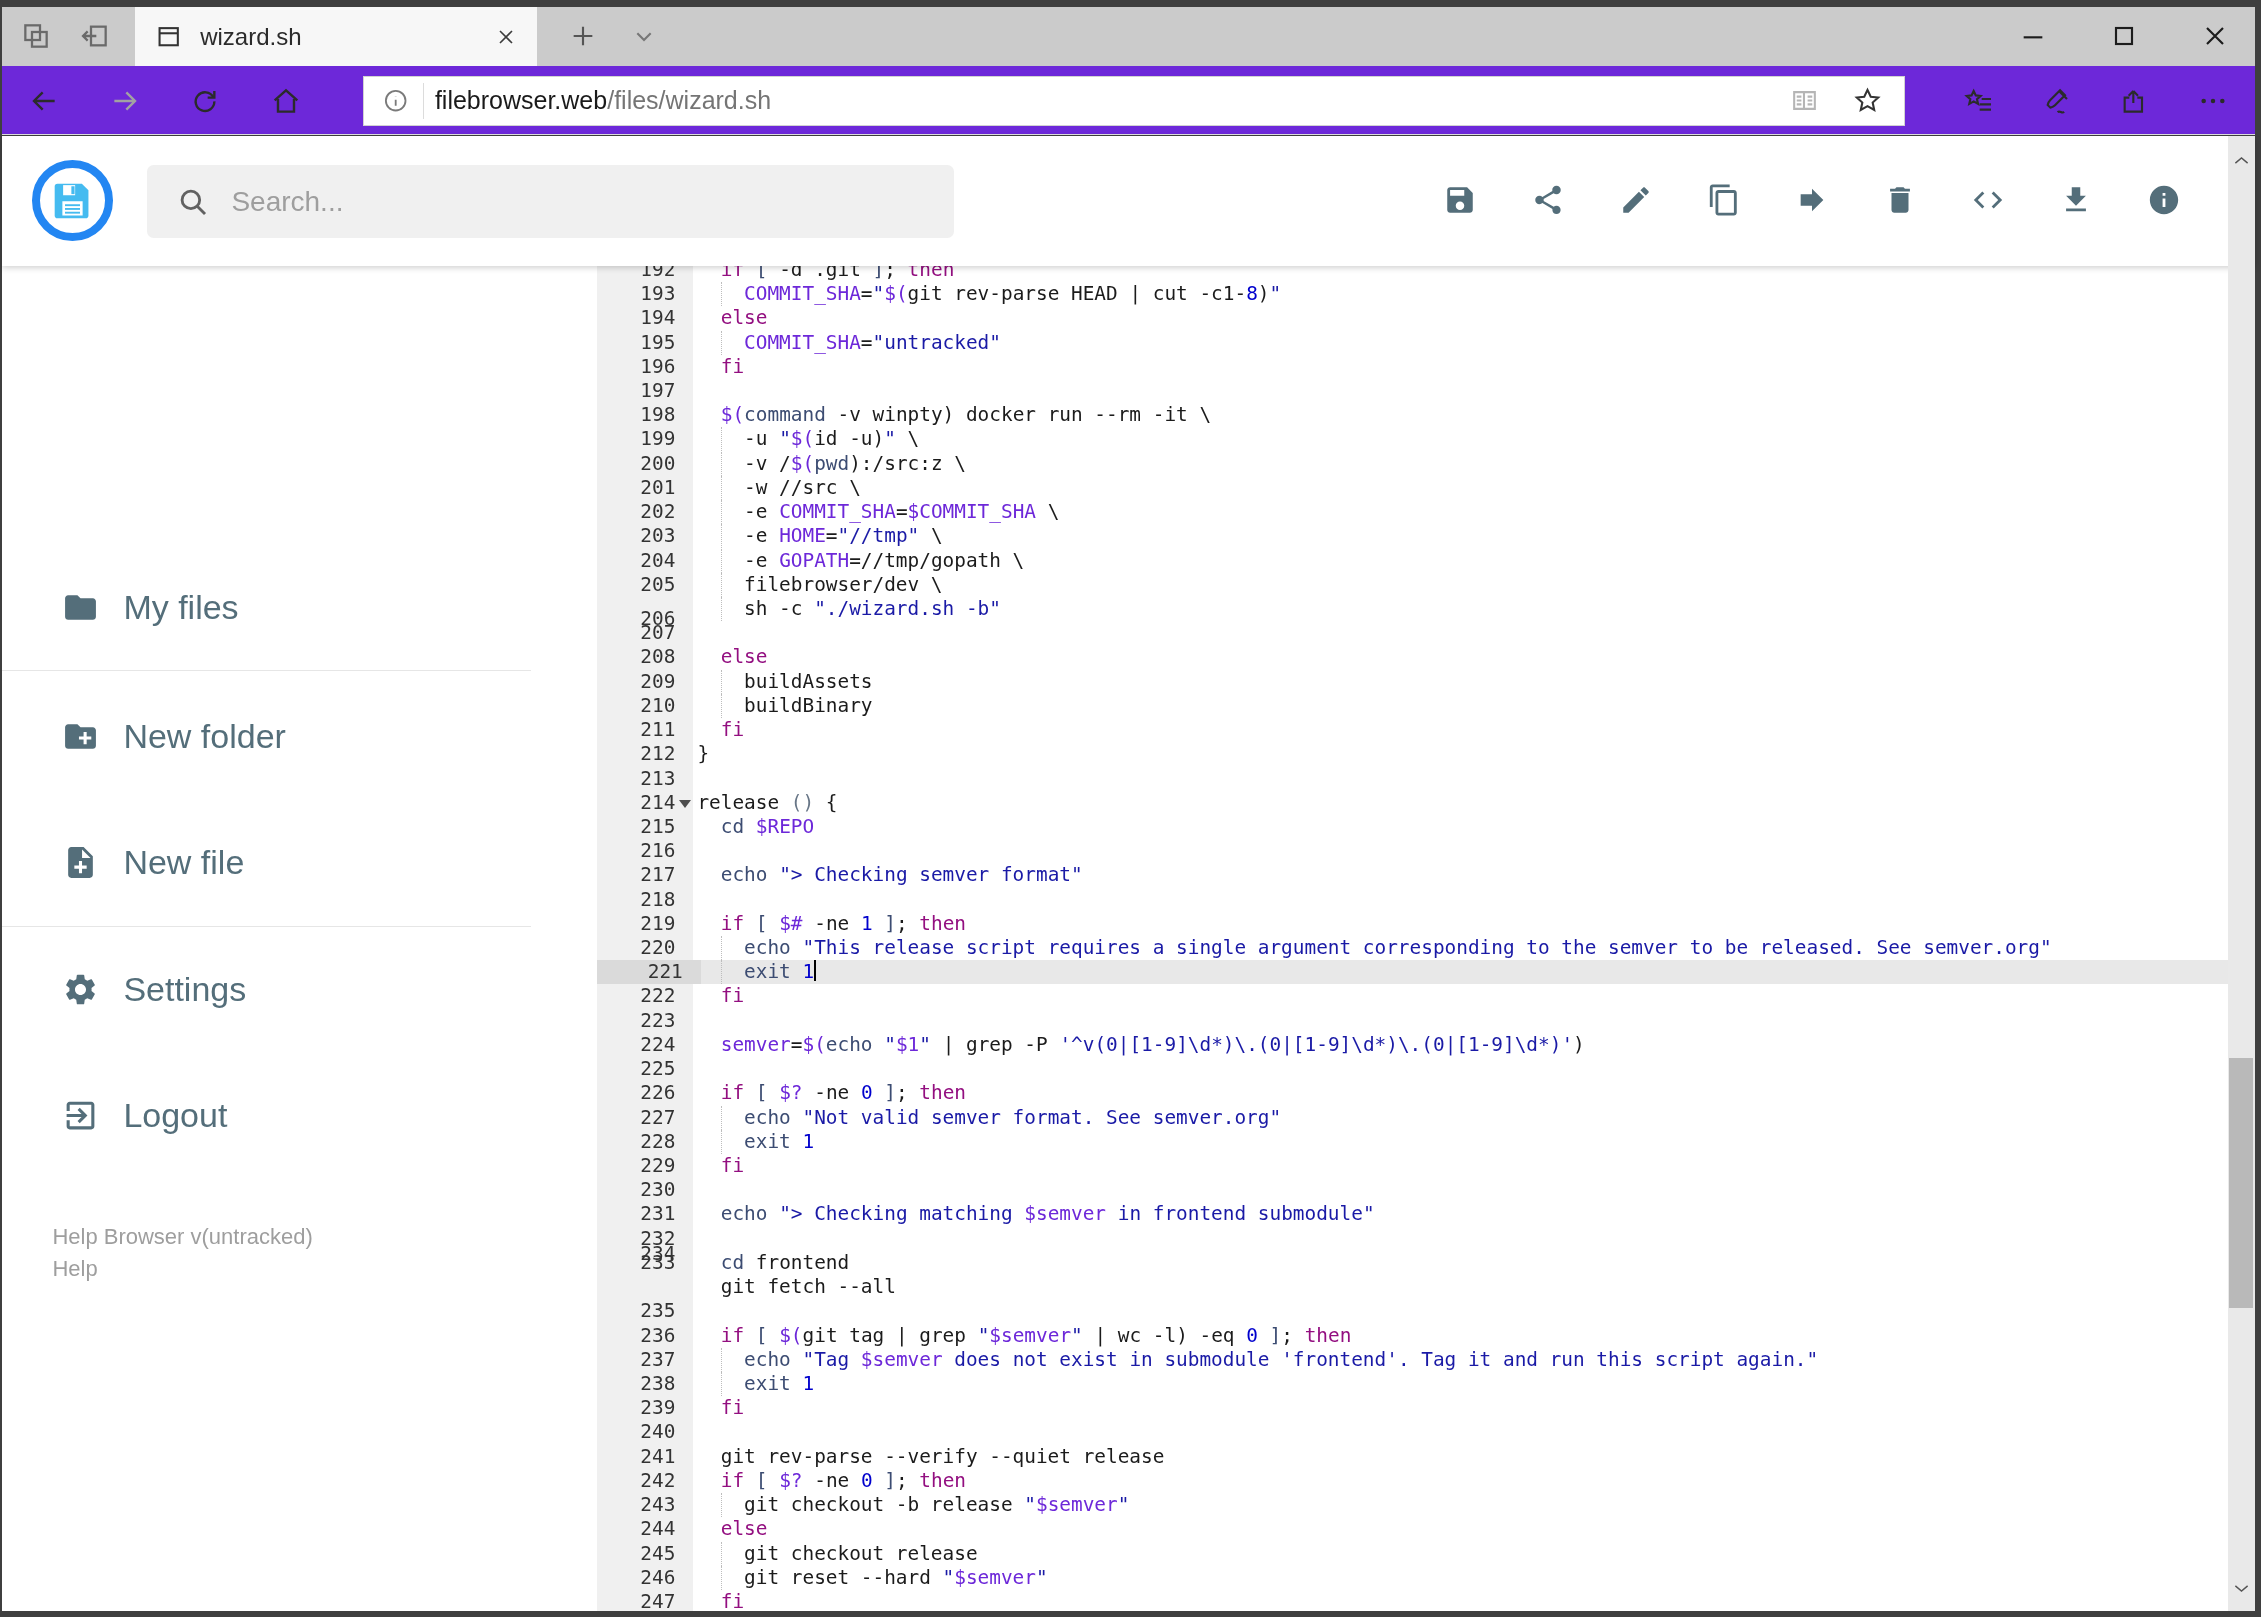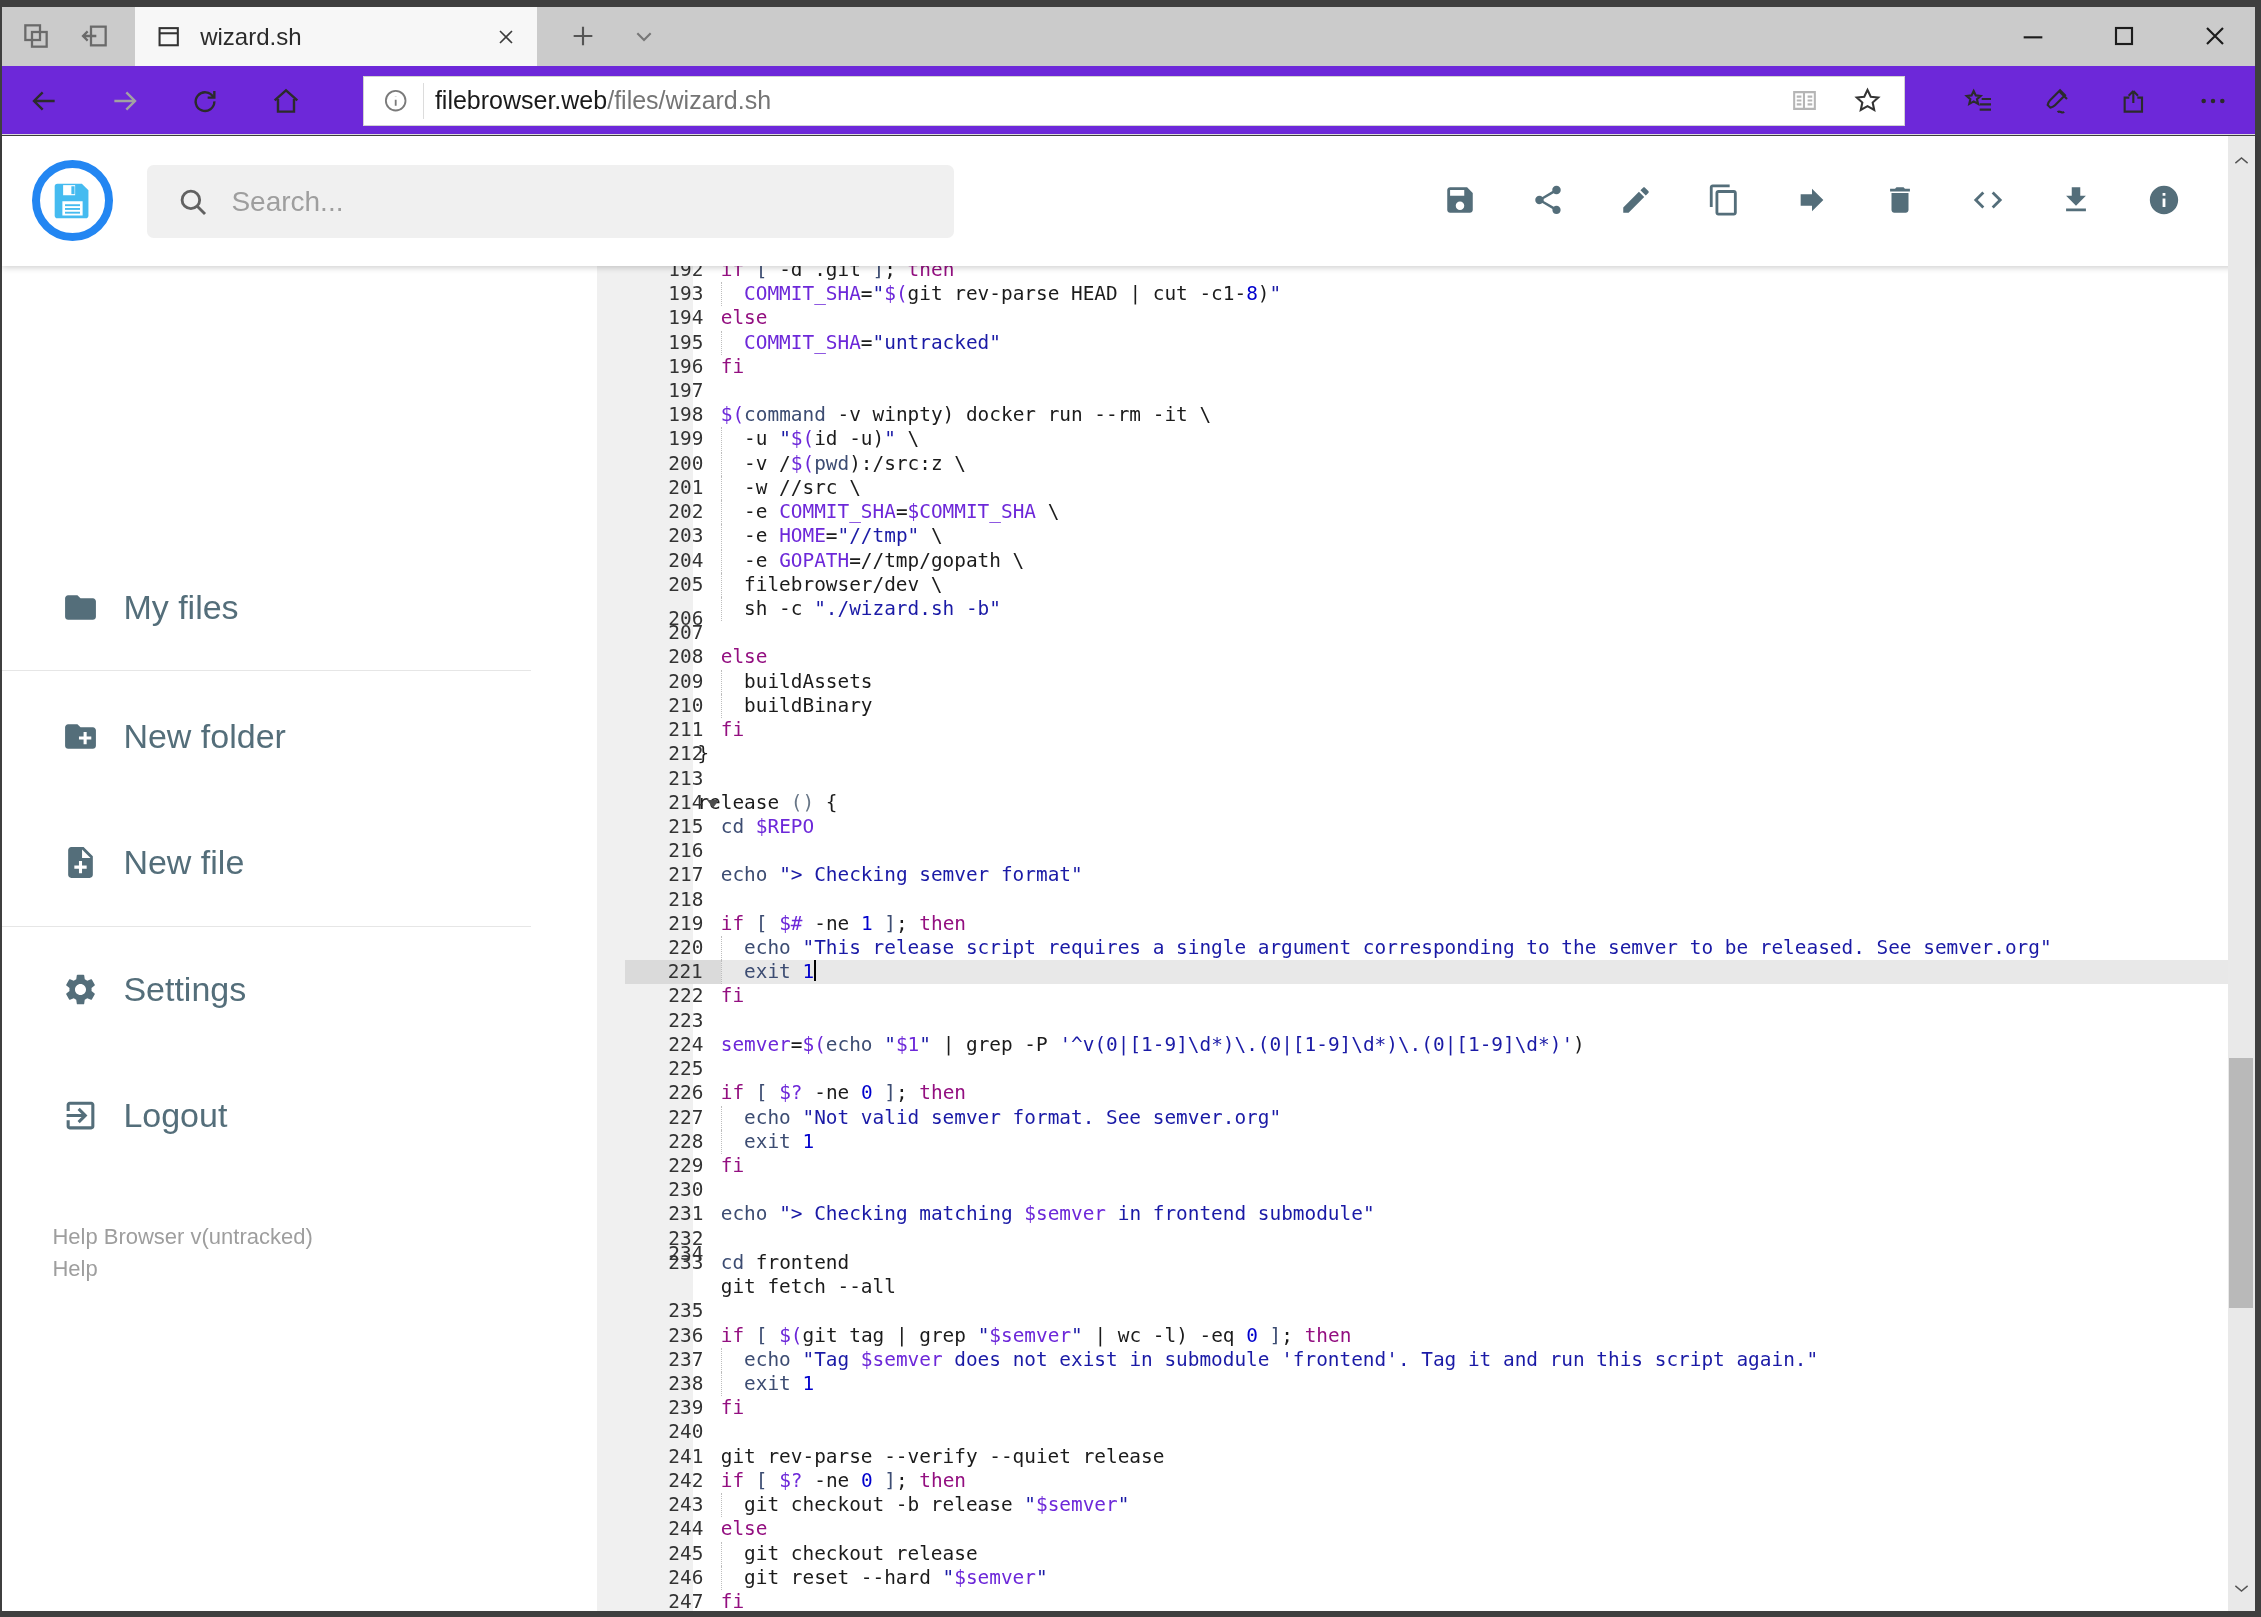--- a/index.html
+++ b/index.html
@@ -35,22 +35,22 @@
   .sidebar{position:absolute;left:0;top:0;width:595px;bottom:0;background:#fff;}
   .side-item{position:absolute;left:0;width:100%;height:50px;display:flex;align-items:center;cursor:pointer;}
   .side-item .ic{width:37px;height:37px;color:#546e7a;margin-left:60px;}
   .side-item .lb{font-size:34px;color:#546e7a;margin-left:24px;}
   .side-div{position:absolute;left:0;width:529px;height:0.8px;background:#e6e6e6;}
   .side-foot{position:absolute;left:50px;font-size:22px;color:#9e9e9e;line-height:32px;}
 
   
   .editor{position:absolute;left:595px;right:27px;top:0;bottom:0;background:#fff;overflow:hidden;}
   .gutter{position:absolute;left:0;top:0;bottom:0;width:96px;background:#f0f0f0;z-index:2;}
-  .gcell{position:absolute;left:0;width:78px;height:24px;text-align:right;font:19.4px/24px "DejaVu Sans Mono",monospace;color:#333;margin-left:28px;}
-  .gcell.active{background:#dadada;width:96px;padding-right:18.6px;}
+  .gcell{position:absolute;left:0;width:78px;height:24px;text-align:right;font:19.4px/24px "DejaVu Sans Mono",monospace;color:#333;}
+  .gcell.active{background:#dadada;width:104px;padding-right:18.6px;}
   .fold{position:absolute;right:-16px;top:9px;width:0;height:0;border-left:6.5px solid transparent;border-right:6.5px solid transparent;border-top:8px solid #4d4d4d;}
   .codepane{position:absolute;left:96px;right:0;top:0;bottom:0;}
   .cline{position:absolute;left:0;right:0;height:24px;white-space:pre;font:19.4px/24px "DejaVu Sans Mono",monospace;color:#1b1b1b;padding-left:4px;}
   .cline.active{background:#e8e8e8;}
   .guide{position:absolute;left:27.4px;top:0;height:24px;border-left:0.8px dotted #bdbdbd;}
   .cursor{display:inline-block;width:1.6px;height:21px;background:#000;vertical-align:-3.2px;}
   .tok-k{color:#930f80;}
   .tok-b{color:#3c4c72;}
   .tok-s{color:#1a1aa6;}
   .tok-v{color:#6d28d9;}

